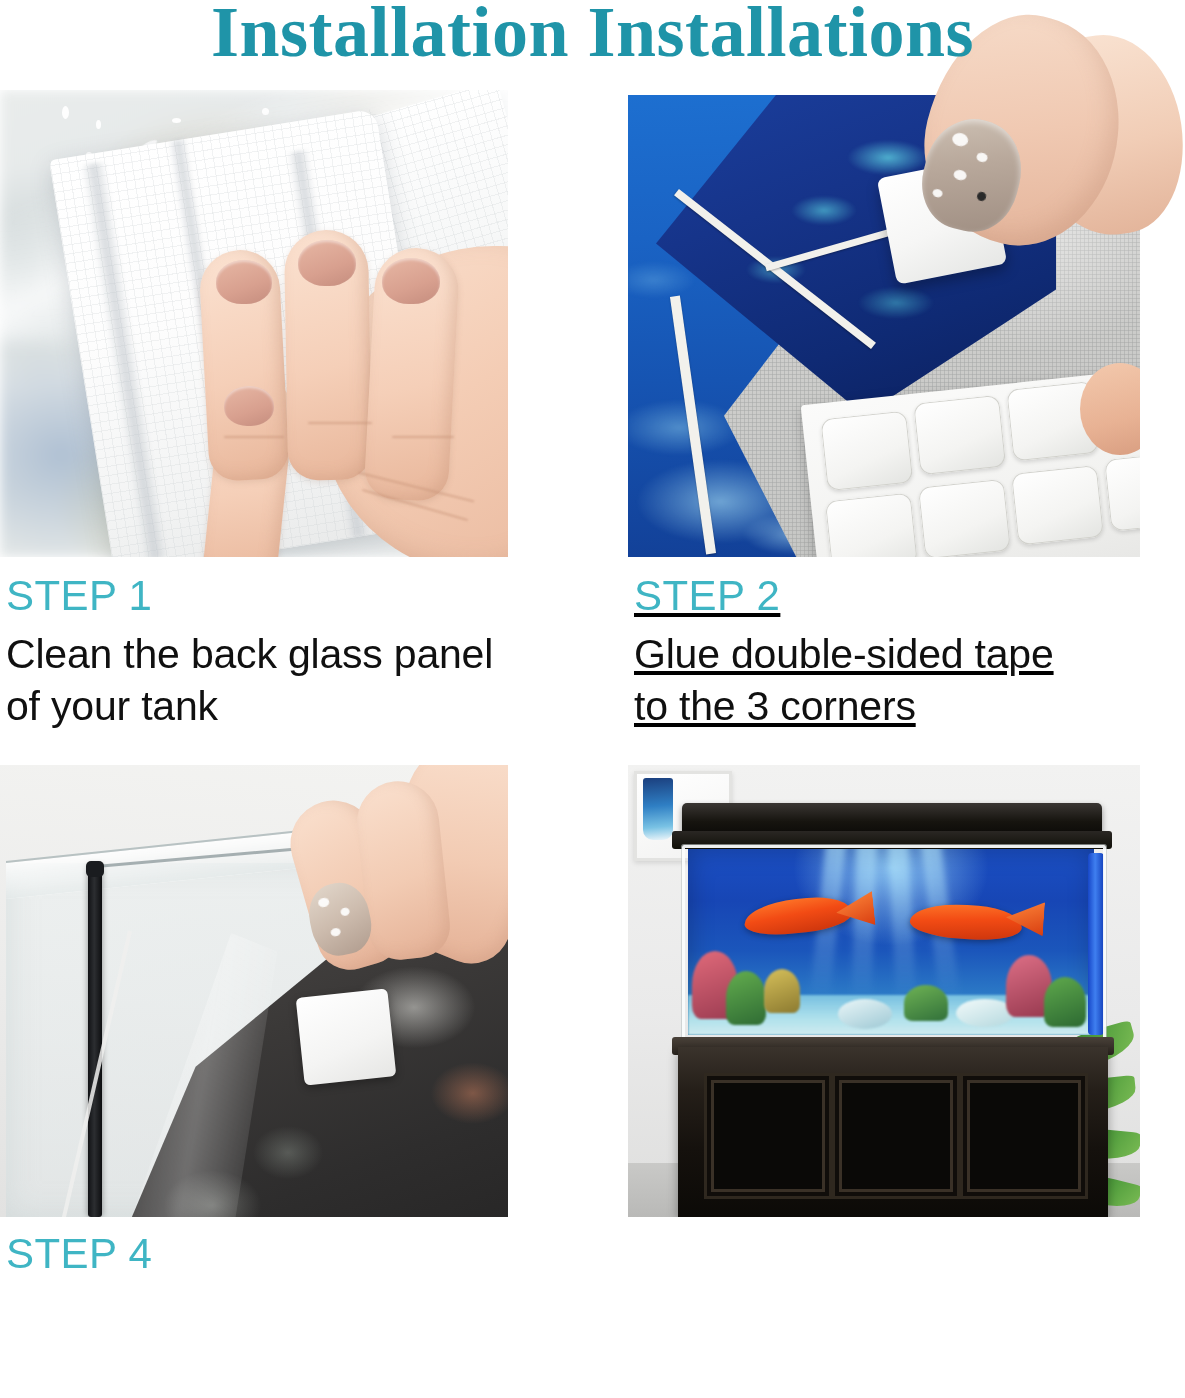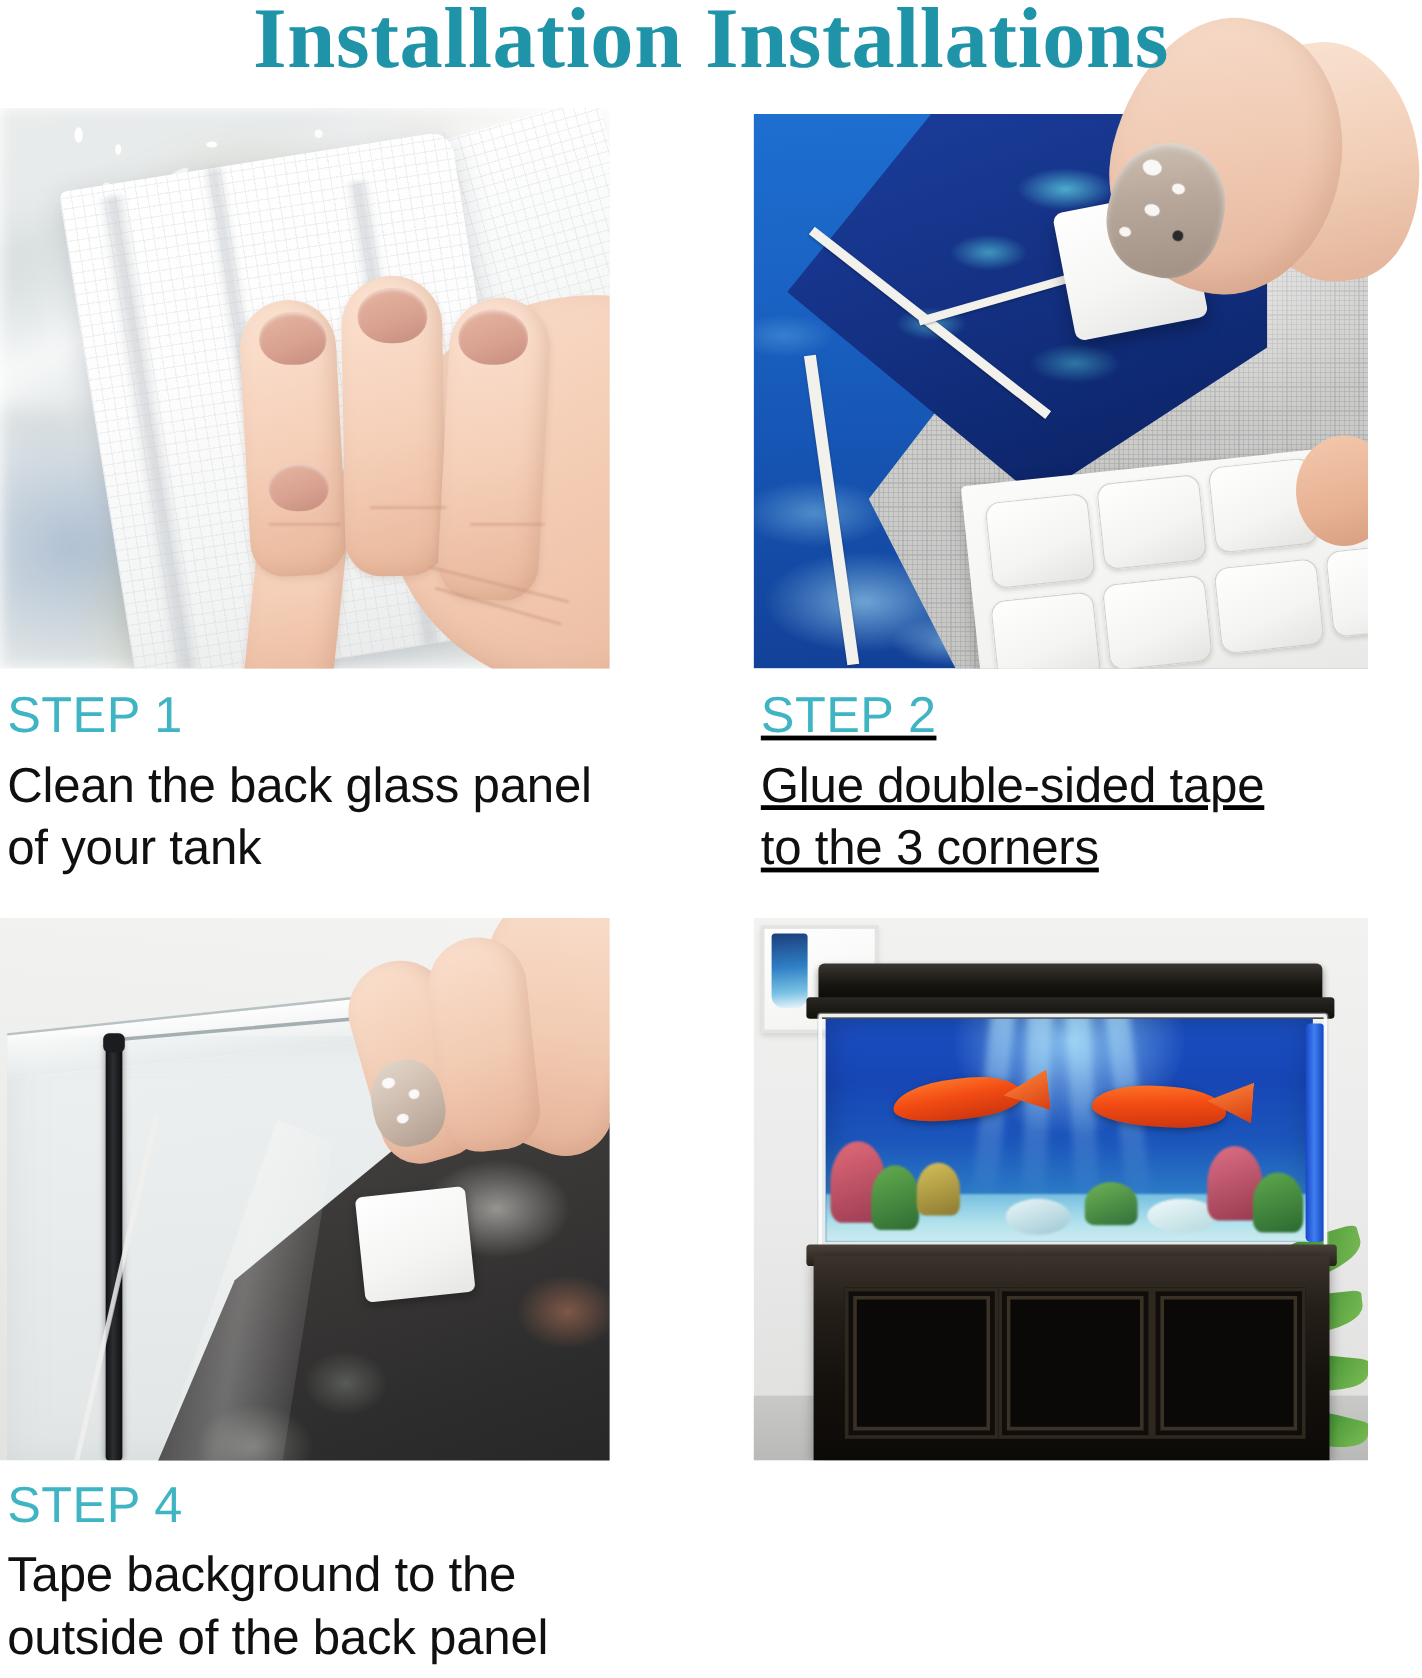--- a/index.html
+++ b/index.html
@@ -639,22 +639,20 @@
           <div class="p2-glint" style="left:12px; top:12px; width:11px; height:9px;"></div>
           <div class="p2-glint" style="left:32px; top:26px; width:9px;  height:8px;"></div>
           <div class="p2-glint" style="left:18px; top:44px; width:10px; height:8px;"></div>
         </div>
       </div>
     </div>
   </div>
 
   <div class="caption cap-bl">
     <div class="step-label">STEP 4</div>
-    <div class="step-body">Tape background to the
-outside of the back panel</div>
   </div>
 
   <div class="panel panel-br">
     <div class="photo">
       <div class="p4-wall"></div>
       <div class="p4-floor"></div>
 
       <div class="p4-frame">
         <div class="p4-frame-art"></div>
       </div>

